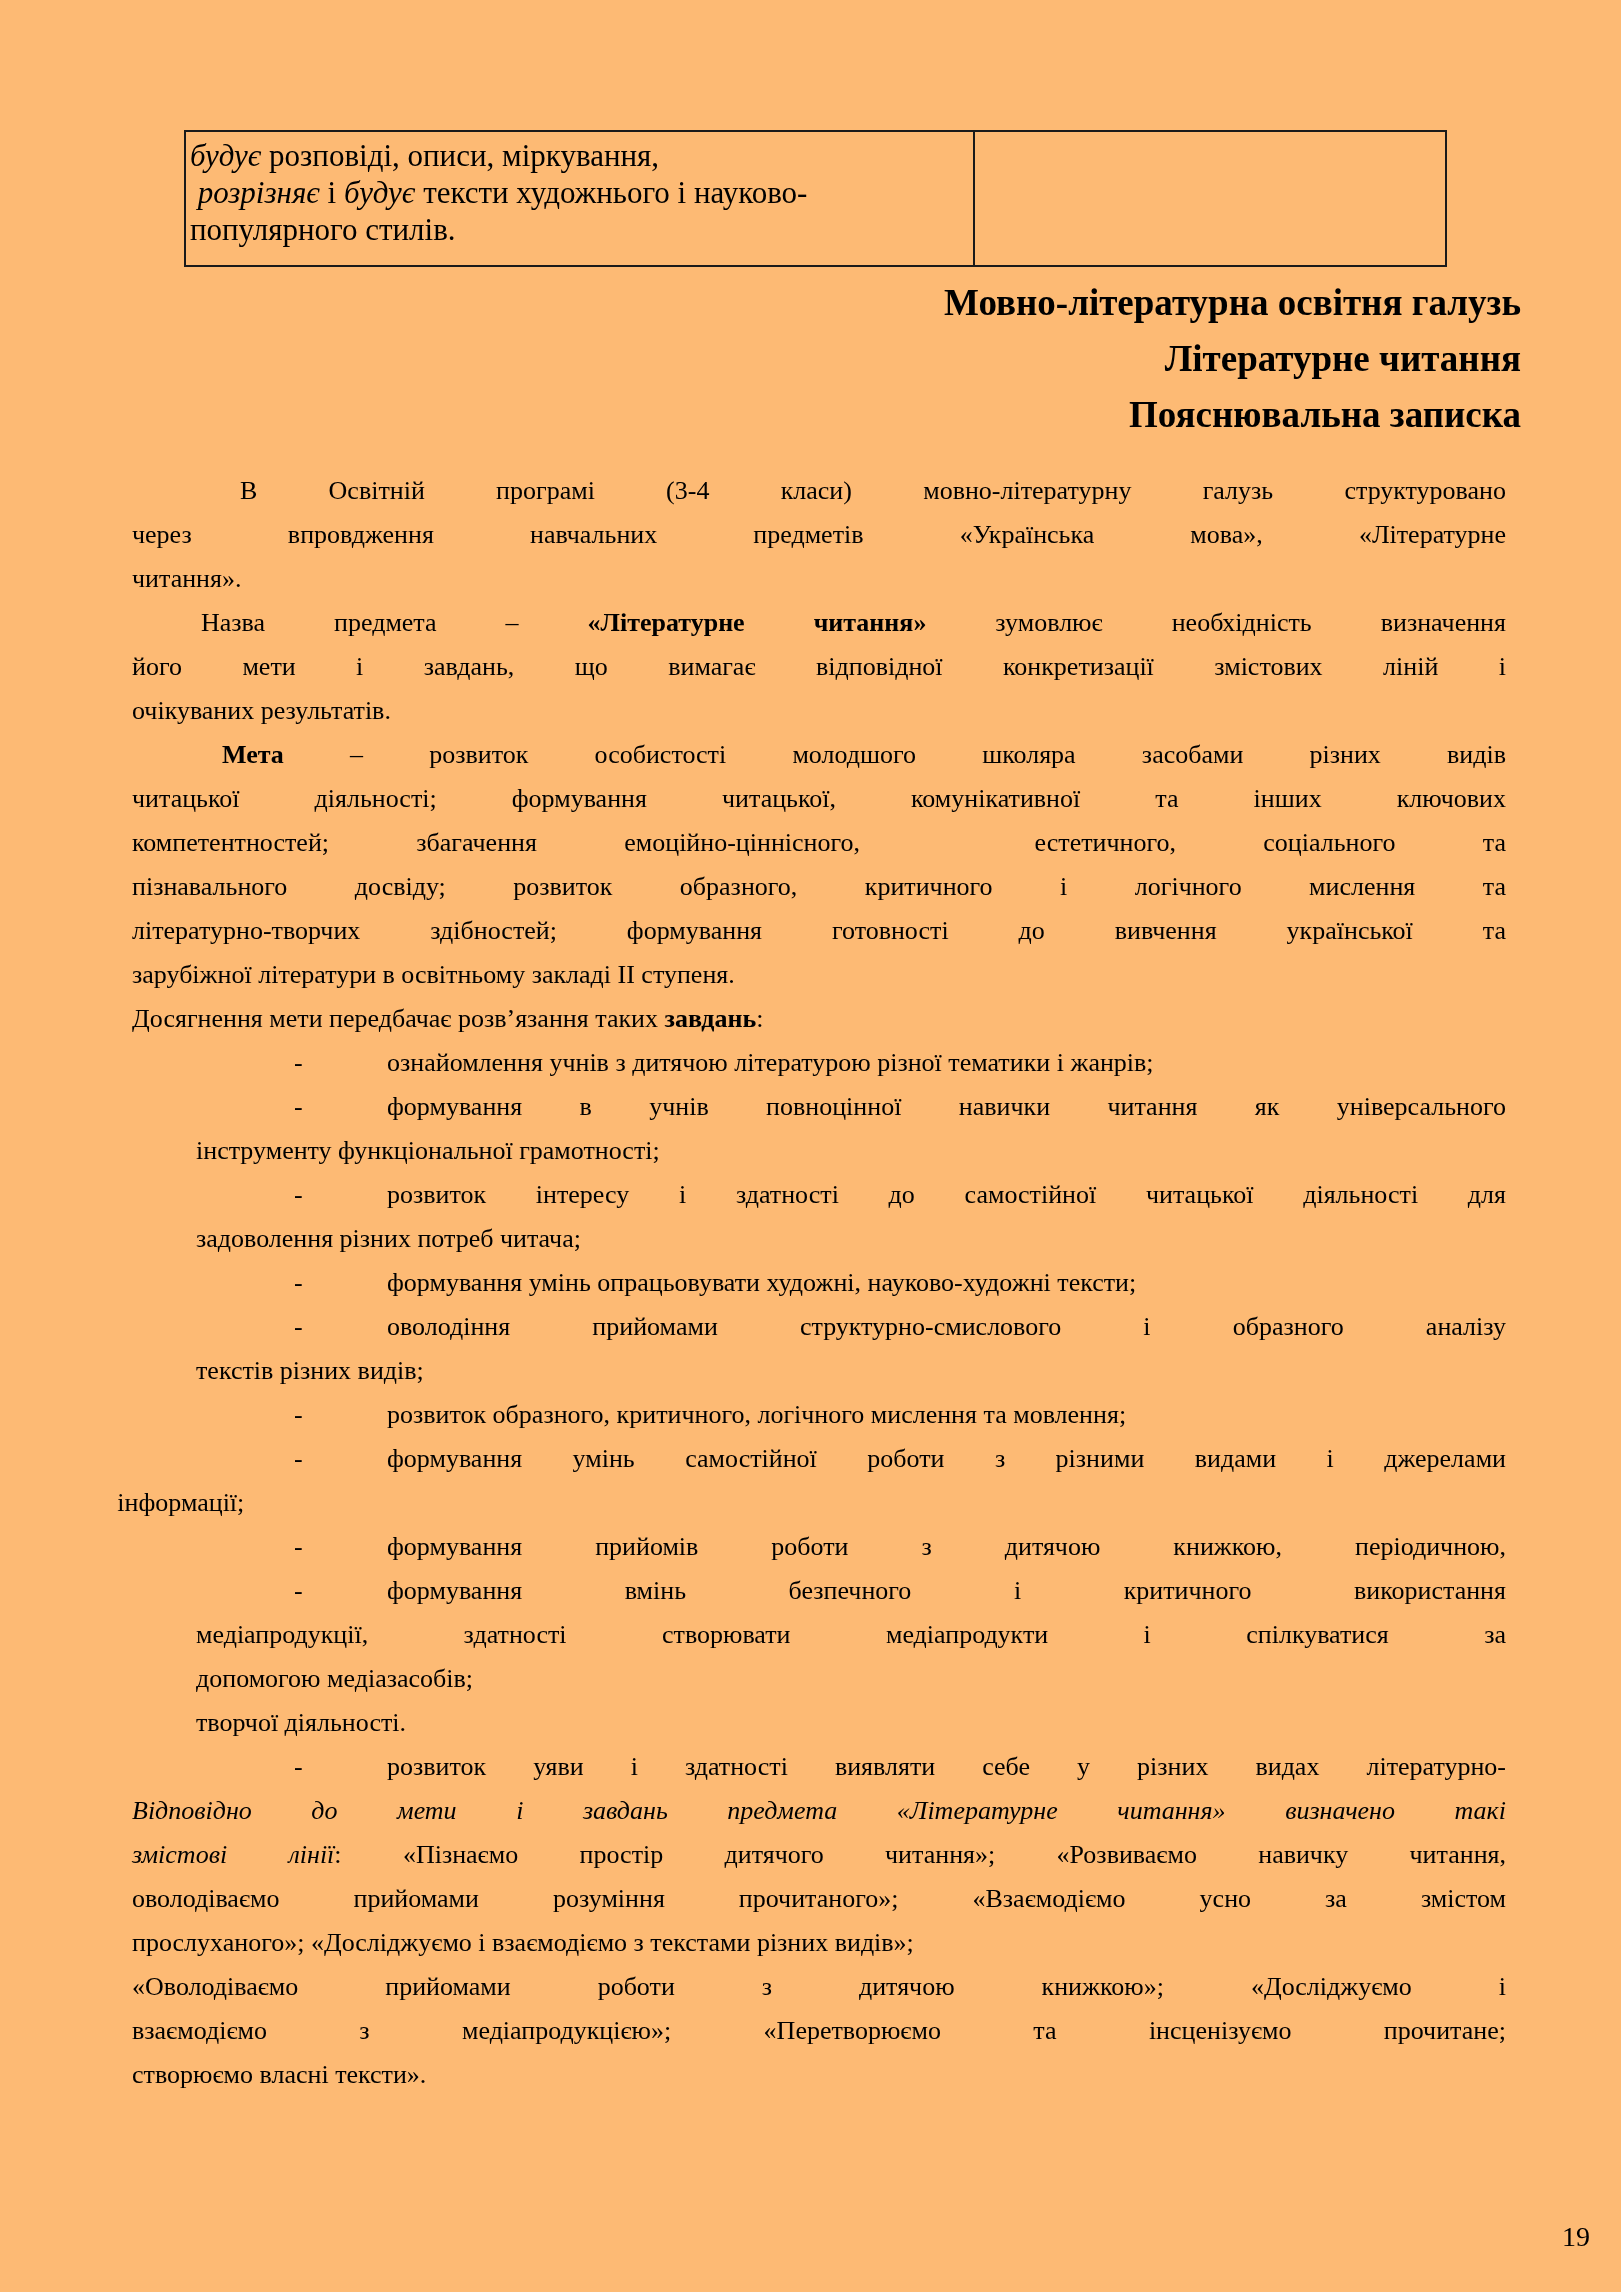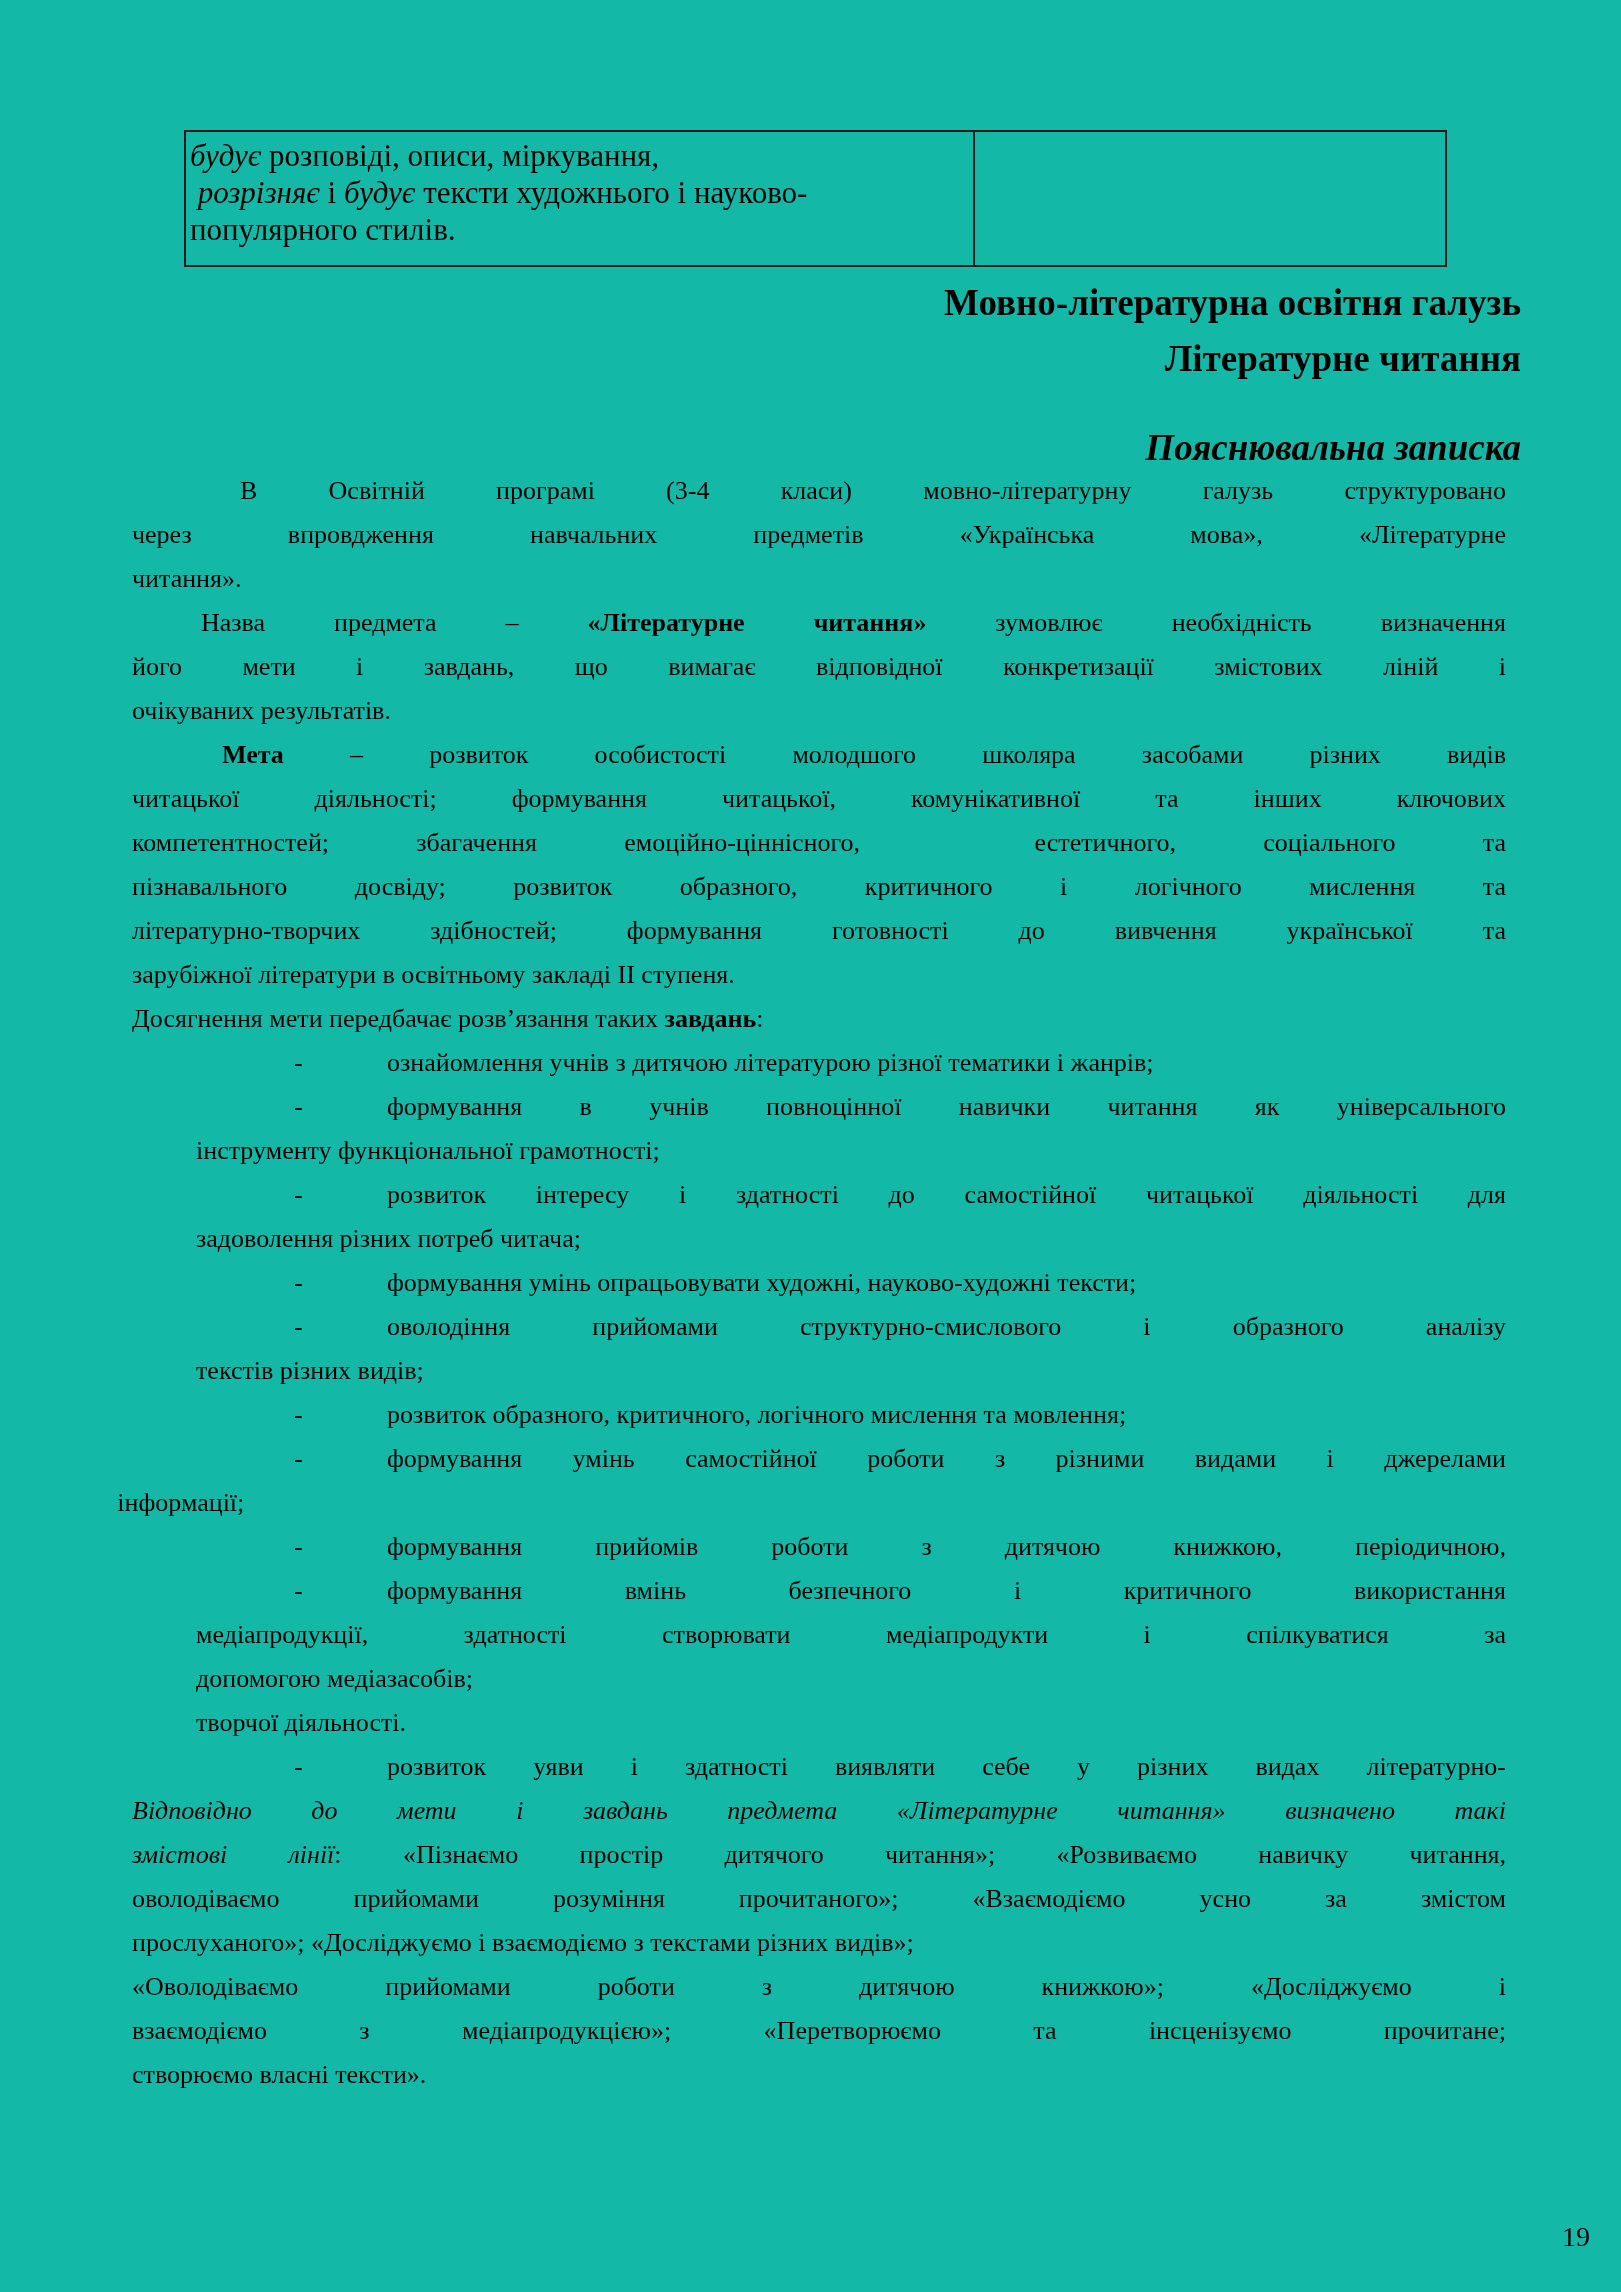--- a/index.html
+++ b/index.html
@@ -1,19 +1,19 @@
 <!DOCTYPE html>
 <html><head>
 <meta charset="utf-8">
 <style>
   html,body{margin:0;padding:0;background:#888;}
   .page{
     position:relative;
     width:1621px;height:2293px;
-    background:#14b8a6;color:#000;
+    background:#fdba74;color:#000;
     font-family:"Liberation Serif","DejaVu Serif",serif;
     overflow:hidden;
   }
   
   .top-table{
     position:absolute;left:184px;top:130px;
     width:1263px;height:137px;
     border:2px solid #1a1a1a;
     display:flex;box-sizing:border-box;
   }
@@ -22,21 +22,21 @@
     border-right:2px solid #1a1a1a;
     padding:4.9px 7.8px 0 3.9px;
     font-size:31px;line-height:37px;
   }
   .cell-right{flex:1;}
   
   .headings{
     position:absolute;left:147px;top:275px;width:1374px;
     text-align:right;font-weight:bold;font-size:37px;line-height:56px;
   }
-  .heading-3{margin-top:33px;font-style:italic;}
+  .heading-3{}
   
   .body-text{
     position:absolute;left:132px;top:469px;width:1374px;
     font-size:26px;
   }
   .line{line-height:44px;min-height:44px;}
   .j{text-align:justify;text-align-last:justify;}
   .ind110{padding-left:108px;}
   .ind70{padding-left:69px;}
   .ind92{padding-left:90px;}

